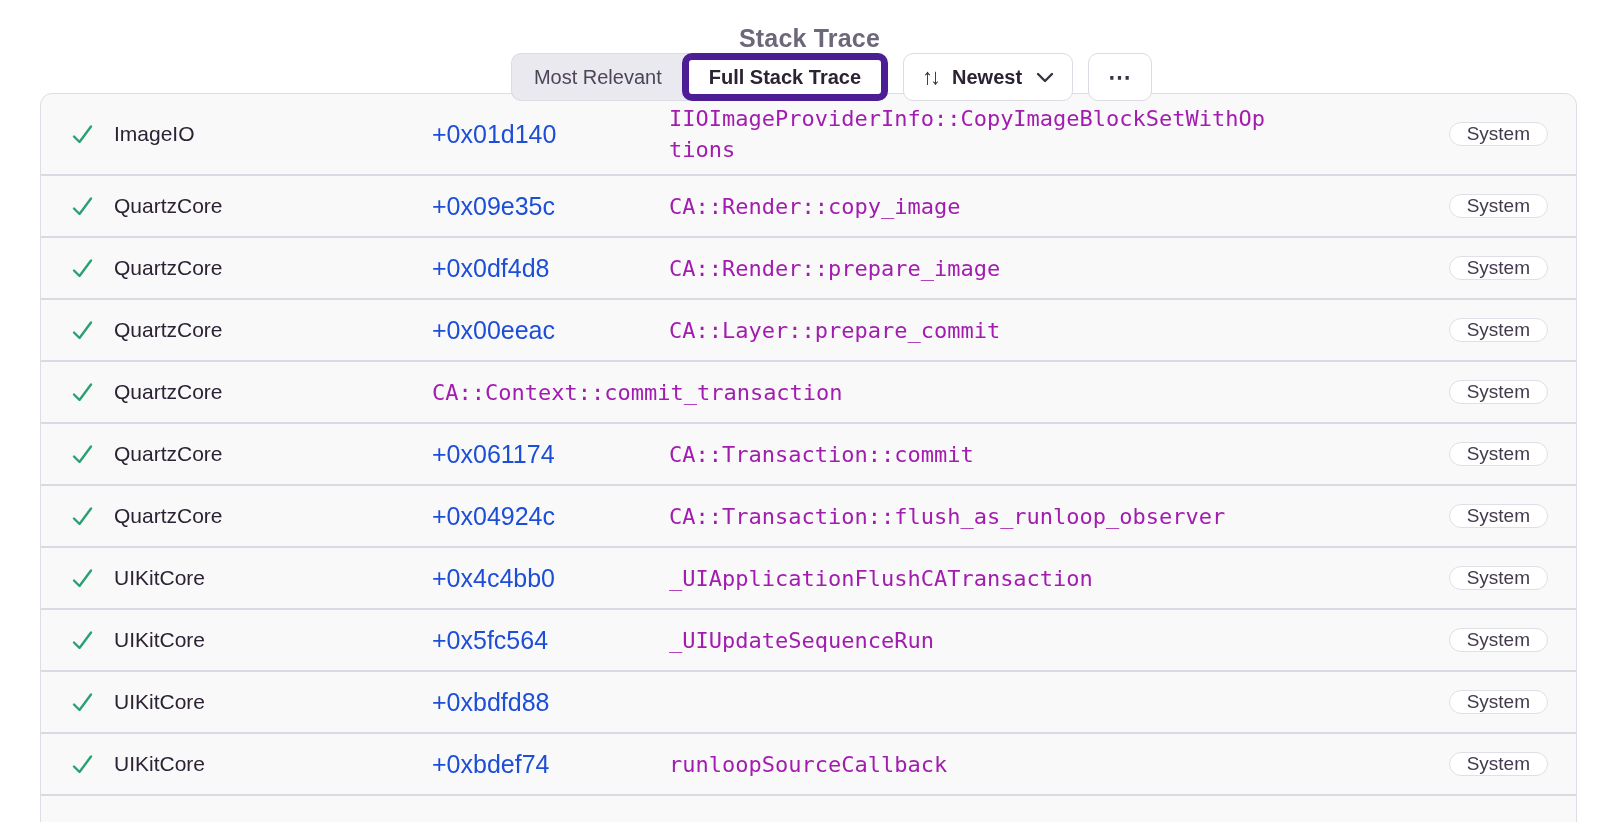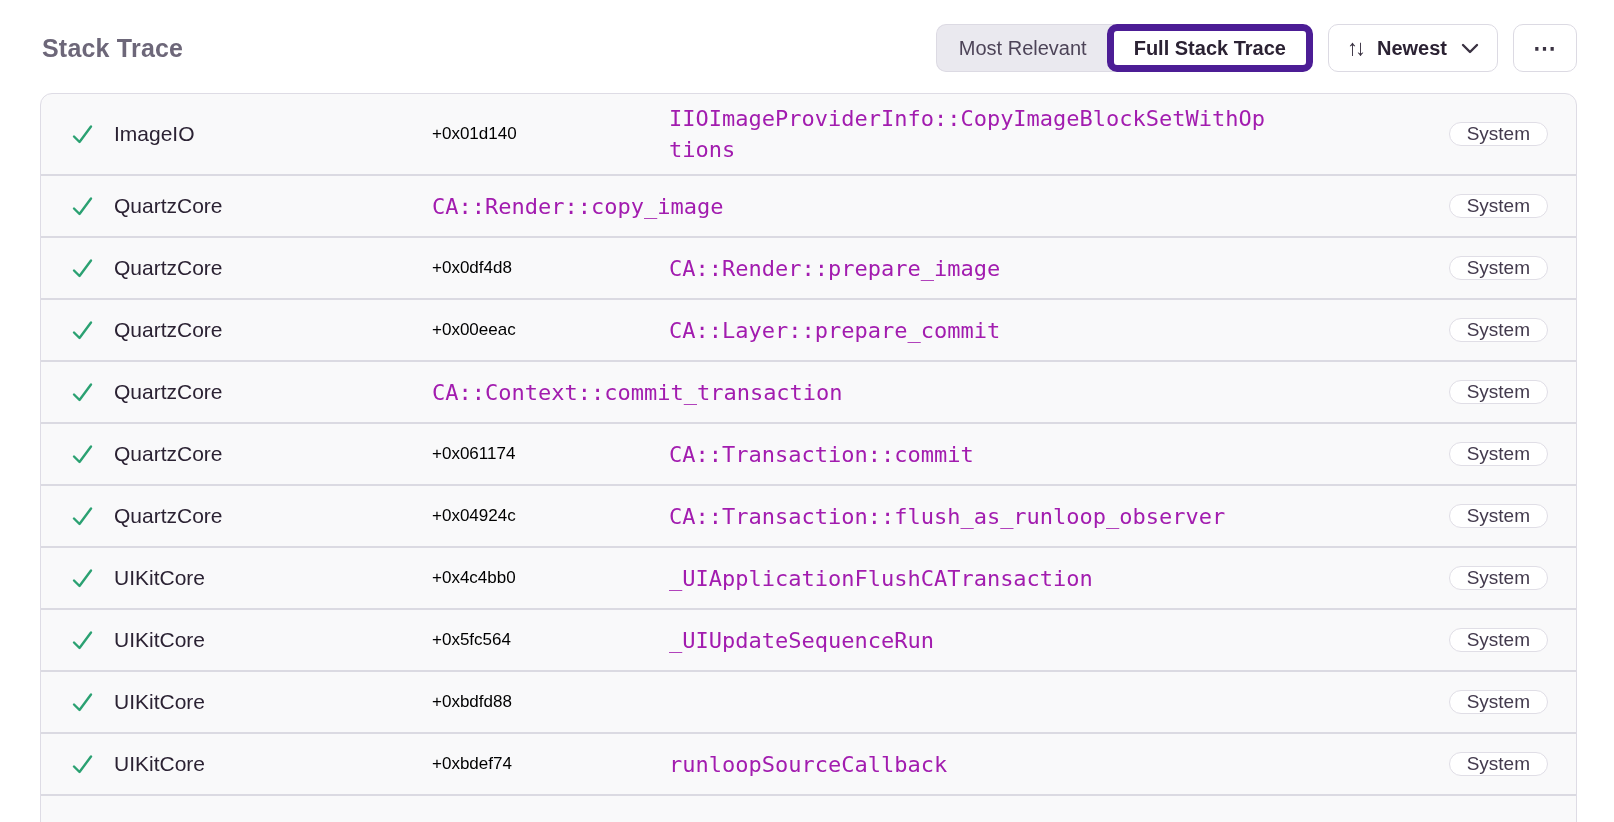--- a/index.html
+++ b/index.html
@@ -10,20 +10,21 @@
     color: #2B2233;
   }
 
   
   .header {
     display: flex;
     justify-content: space-between;
     align-items: center;
     padding: 24px 37px 0 42px;
     height: 72px;
+    flex-direction: column;
   }
   .page-title {
     font-size: 25px;
     font-weight: 700;
     color: #6D6779;
     letter-spacing: 0.2px;
   }
   .controls { display: flex; align-items: center; gap: 15px; }
 
   .segmented { display: flex; align-items: center; height: 48px; }
@@ -104,21 +105,21 @@
     padding: 9px 28px;
   }
   .row + .row { border-top: 2px solid #DBDAE2; }
   .check-icon { width: 27px; height: 27px; flex: none; margin-right: 18px; }
   .package {
     width: 318px; flex: none;
     font-size: 21px; font-weight: 500; color: #2B2233;
   }
   .address {
     width: 237px; flex: none;
-    font-size: 17px; color: #000000;
+    font-size: 25px; color: #1d4ed8;
     text-decoration: none; cursor: pointer;
   }
   .function {
     width: 600px; flex: none;
     font-family: "DejaVu Sans Mono", monospace;
     font-size: 22px; line-height: 31px;
     color: #a21caf;
     word-break: break-all;
   }
   .badge {
@@ -176,20 +177,21 @@
     <span class="badge">System</span>
   </div>
 
   <div class="row">
     <span class="check-icon">
       <svg width="27" height="27" viewBox="0 0 27 27" fill="none">
         <path d="M5 15.5 L10.5 21 L22 5.5" stroke="#2BA172" stroke-width="2.4" stroke-linecap="round" stroke-linejoin="round"></path>
       </svg>
     </span>
     <span class="package">QuartzCore</span>
+    <a class="address">+0x09e35c</a>
     <span class="function">CA::Render::copy_image</span>
     <span class="badge">System</span>
   </div>
 
   <div class="row">
     <span class="check-icon">
       <svg width="27" height="27" viewBox="0 0 27 27" fill="none">
         <path d="M5 15.5 L10.5 21 L22 5.5" stroke="#2BA172" stroke-width="2.4" stroke-linecap="round" stroke-linejoin="round"></path>
       </svg>
     </span>

